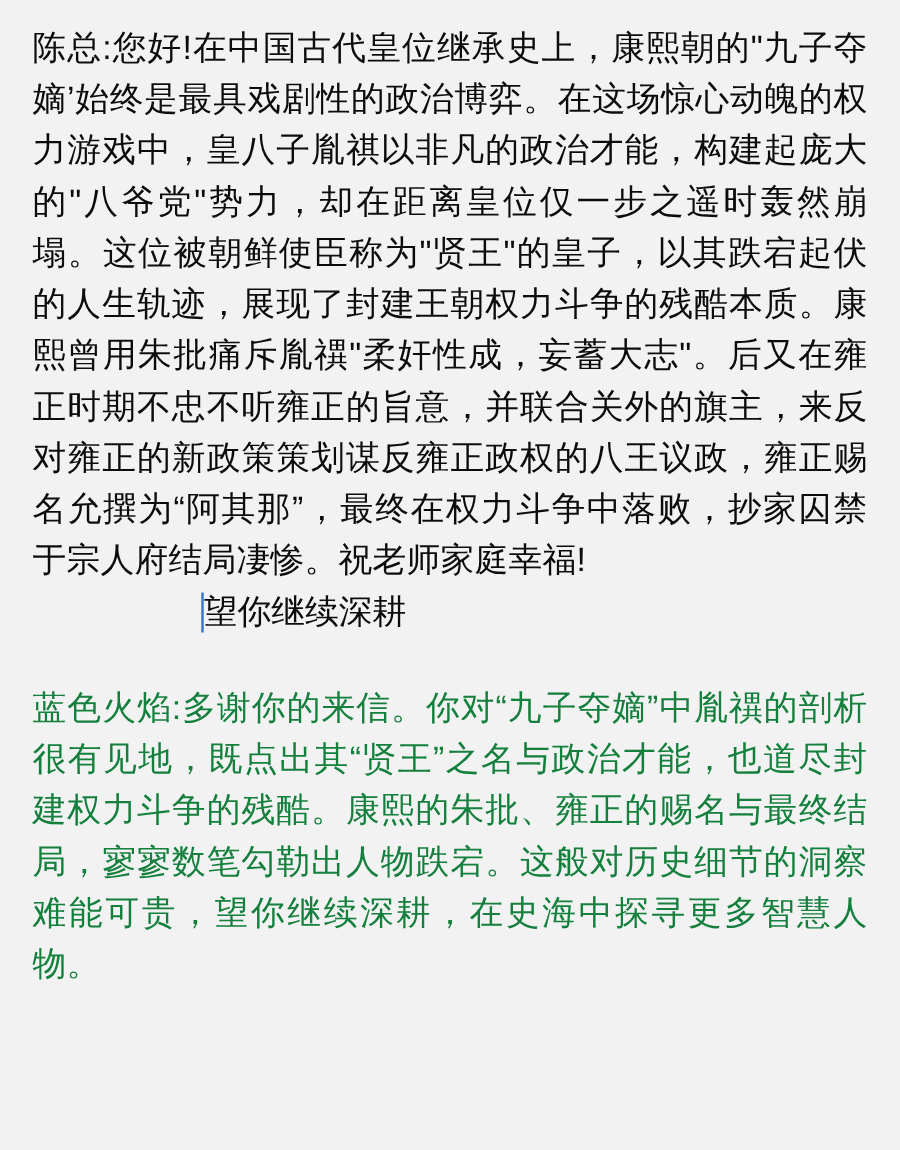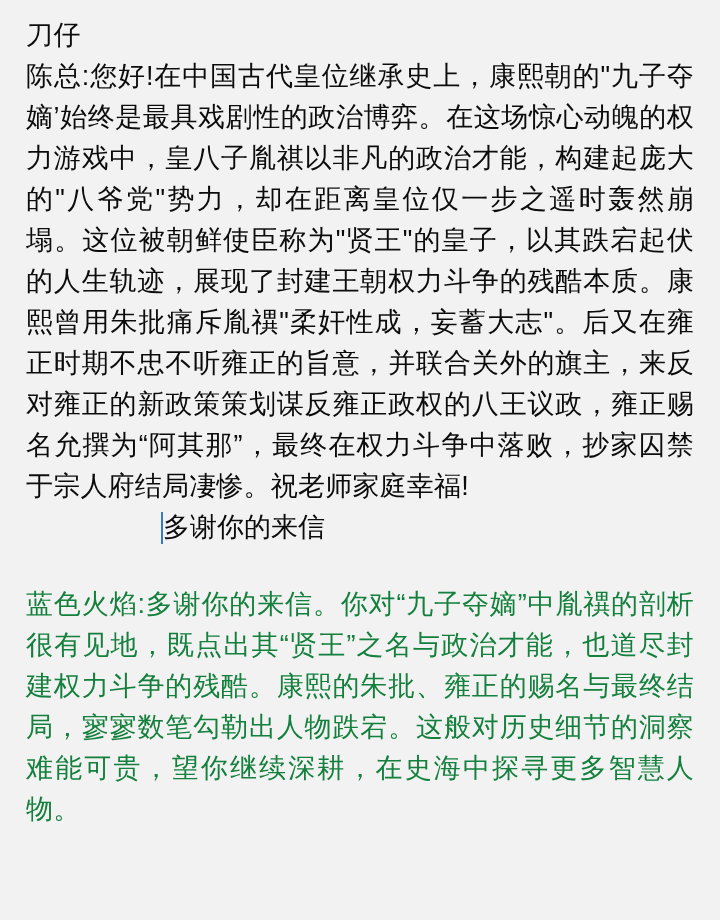--- a/index.html
+++ b/index.html
@@ -71,27 +71,26 @@
     text-justify: inter-character;
     margin: 0;
     word-break: break-all;
   }
 </style>
 </head>
 <body>
 
 <div class="page">
 
-  <h1 class="title">刀仔</h1>
 
   <div class="letter-body">陈总:您好!在中国古代皇位继承史上，康熙朝的"九子夺嫡’始终是最具戏剧性的政治博弈。在这场惊心动魄的权力游戏中，皇八子胤祺以非凡的政治才能，构建起庞大的"八爷党"势力，却在距离皇位仅一步之遥时轰然崩塌。这位被朝鲜使臣称为"贤王"的皇子，以其跌宕起伏的人生轨迹，展现了封建王朝权力斗争的残酷本质。康熙曾用朱批痛斥胤禩"柔奸性成，妄蓄大志"。后又在雍正时期不忠不听雍正的旨意，并联合关外的旗主，来反对雍正的新政策策划谋反雍正政权的八王议政，雍正赐名允撰为“阿其那”，最终在权力斗争中落败，抄家囚禁于宗人府结局凄惨。祝老师家庭幸福!</div>
 
   <div class="signature-line">
     <span class="sig-left">　　　　　</span>
     <span class="caret"></span>
-    <span>多谢你的来信</span>
+    <span>望你继续深耕</span>
   </div>
 
   <div class="gap"></div>
 
   <div class="reply-body">蓝色火焰:多谢你的来信。你对“九子夺嫡”中胤禩的剖析很有见地，既点出其“贤王”之名与政治才能，也道尽封建权力斗争的残酷。康熙的朱批、雍正的赐名与最终结局，寥寥数笔勾勒出人物跌宕。这般对历史细节的洞察难能可贵，望你继续深耕，在史海中探寻更多智慧人物。</div>
 
 </div>
 
 </body></html>

